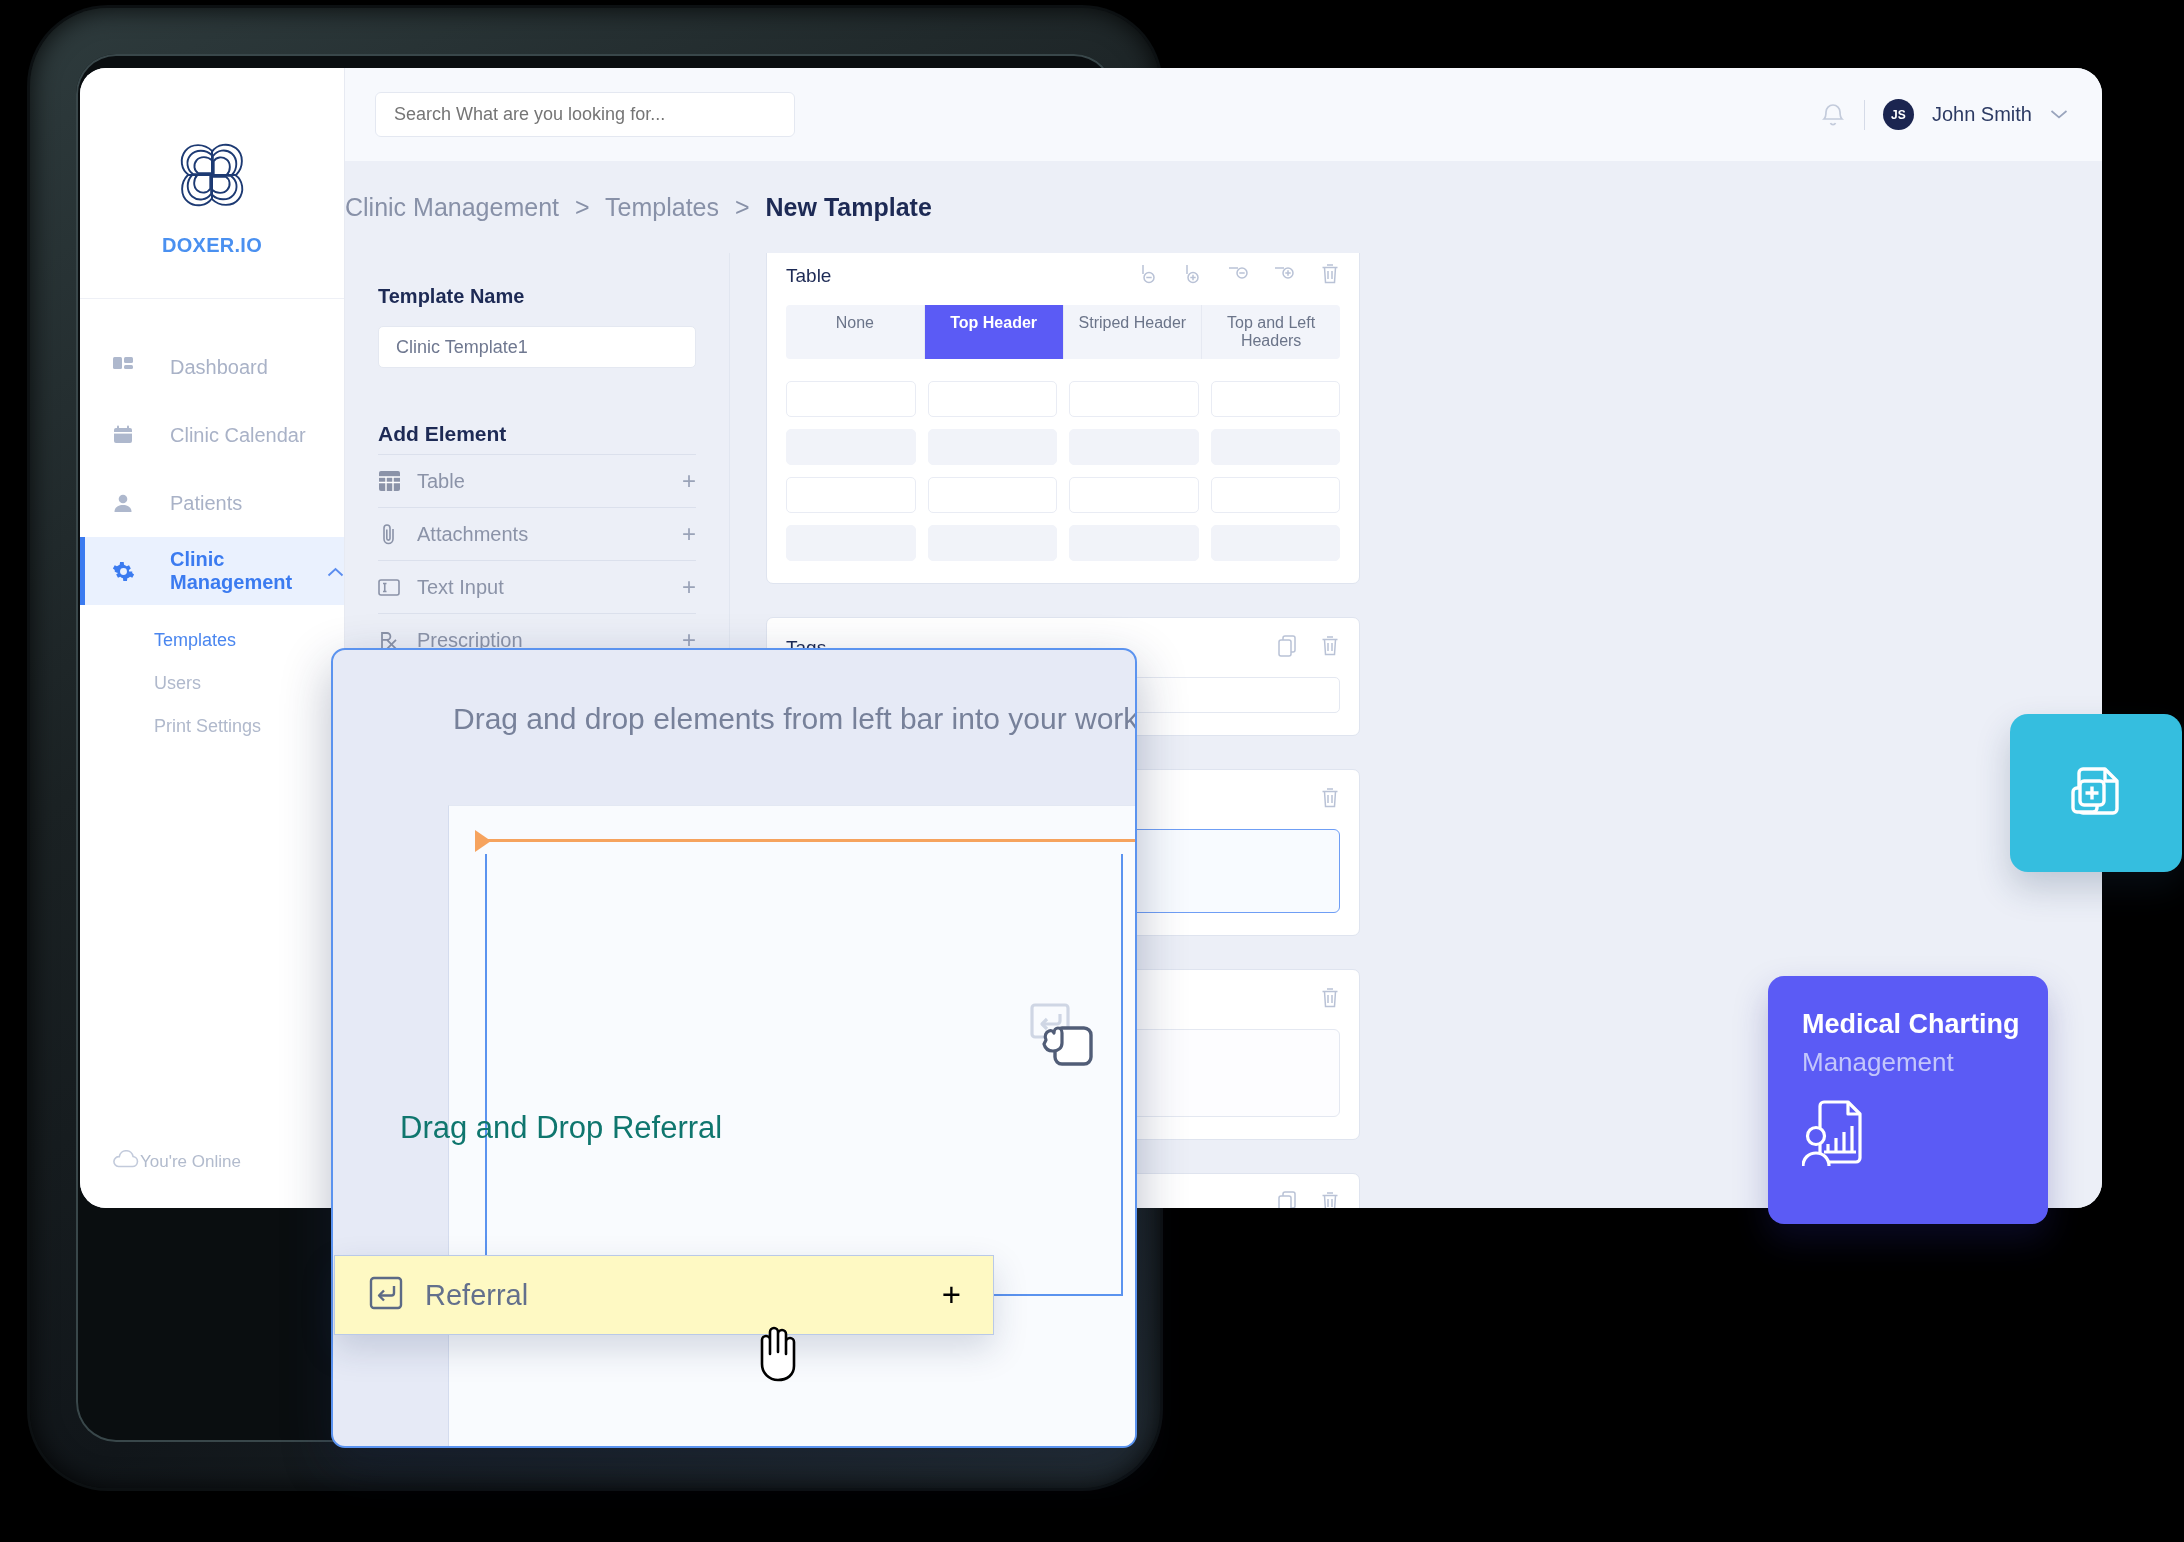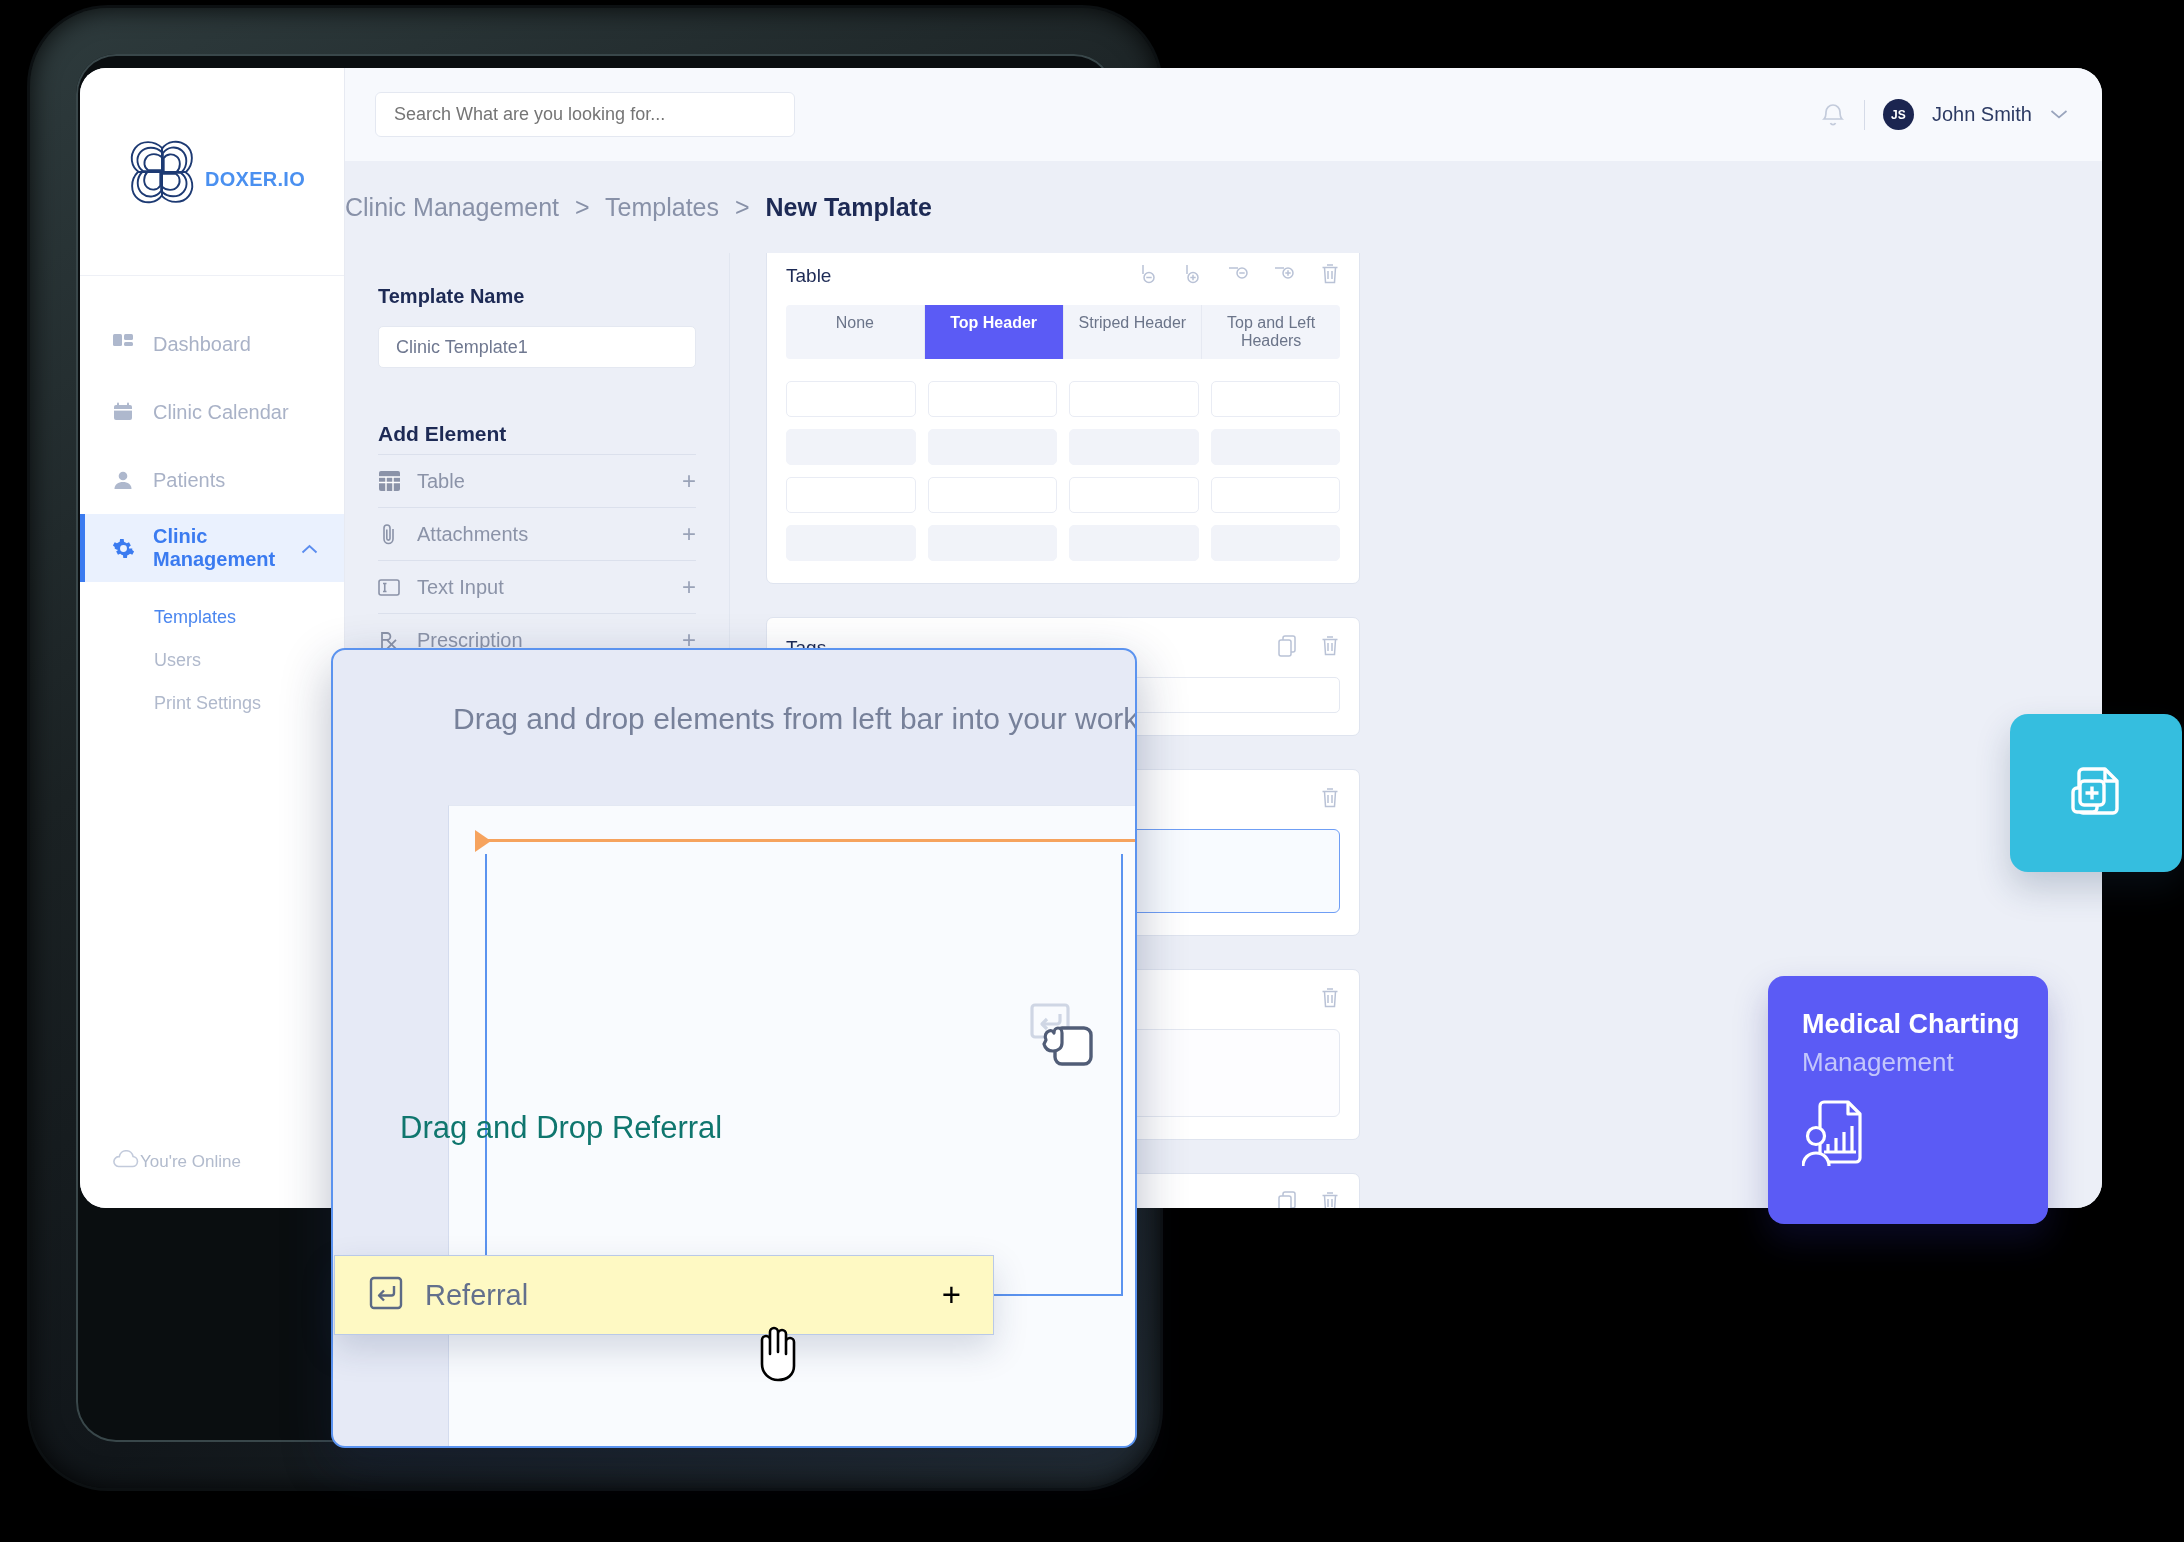--- a/index.html
+++ b/index.html
@@ -52,38 +52,39 @@
     position: absolute;
     left: 0; top: 0;
     width: 265px;
     height: 100%;
     background: #ffffff;
     border-right: 1px solid #e7eaf2;
   }
   .logo-area {
     height: 208px;
     display: flex;
-    flex-direction: row;
+    flex-direction: column;
     align-items: center;
     justify-content: center;
     border-bottom: 1px solid #eef0f6;
+    margin-top: 23px;
   }
   .logo-mark { width: 86px; height: 86px; }
   .logo-text {
     margin-top: 16px;
     color: #4a90f0;
     font-size: 20px;
     font-weight: bold;
     letter-spacing: 0.3px;
   }
   .nav { padding-top: 34px; }
   .nav-item {
     display: flex;
     align-items: center;
-    gap: 18px;
+    gap: 35px;
     height: 68px;
     padding-left: 31px;
     color: #a9b2c7;
     font-size: 20px;
     position: relative;
   }
   .nav-item .nav-ico { width: 24px; height: 24px; flex: 0 0 24px; display:flex; align-items:center; justify-content:center; }
   .nav-item.active {
     background: #eaf1fe;
     color: #3b7bf0;

